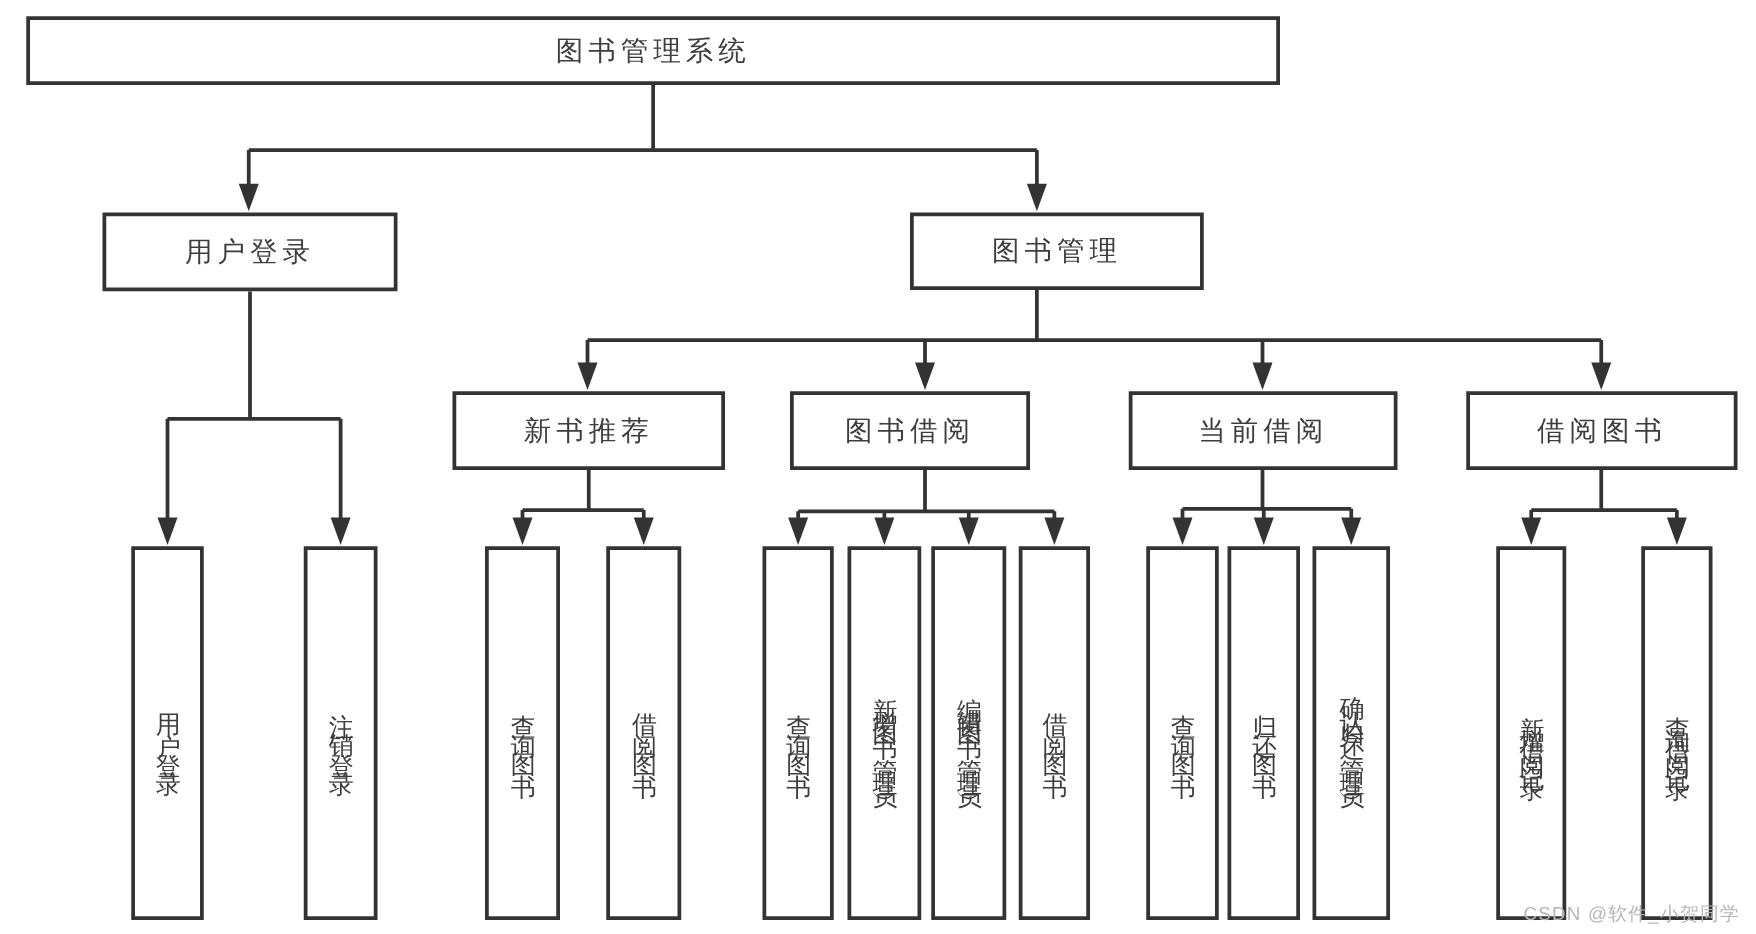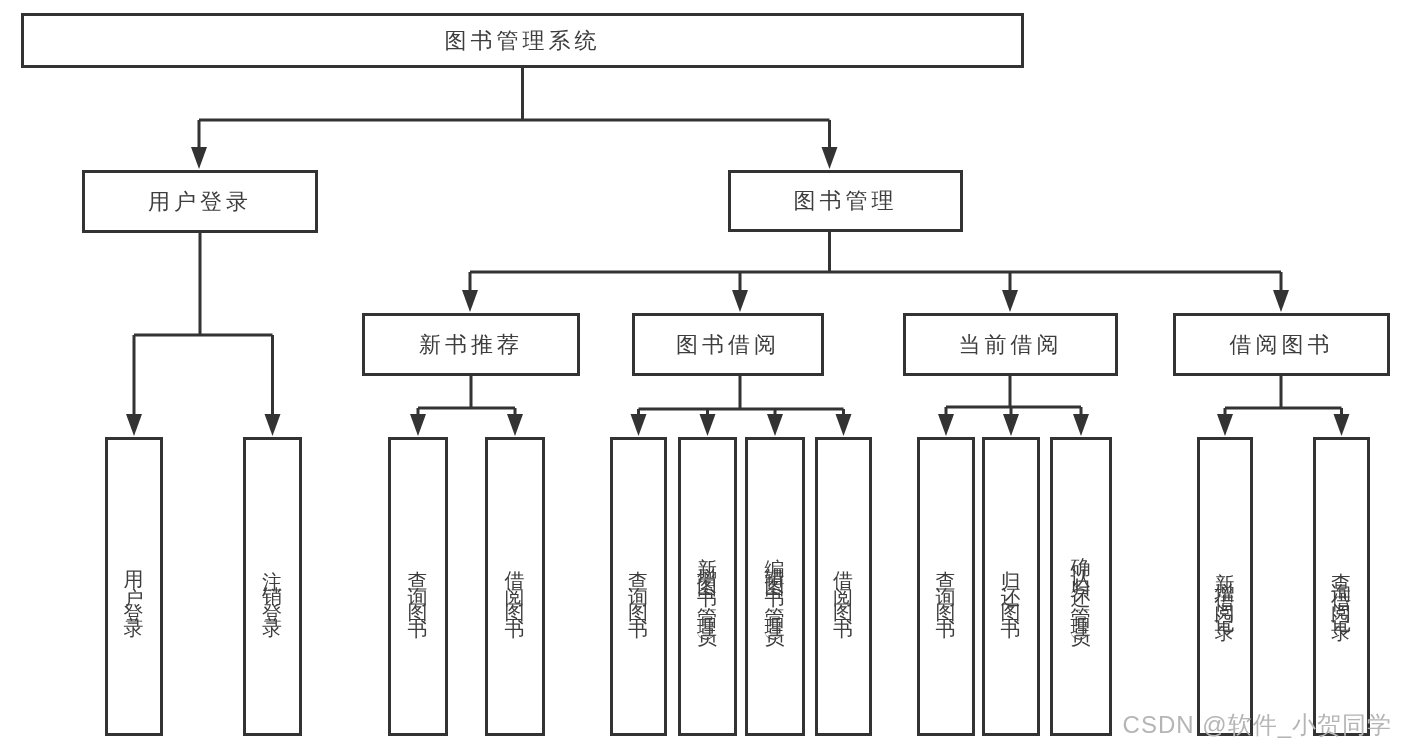--- a/index.html
+++ b/index.html
@@ -53,21 +53,21 @@
     line-height: 1;
     white-space: nowrap;
   }
   .vlabel.long {
     letter-spacing: 10px;
   }
   .watermark {
     position: absolute;
     right: 13px;
     bottom: 6px;
-    font-size: 24px;
+    font-size: 15px;
     color: #b5b5b5;
     letter-spacing: 1px;
     white-space: nowrap;
     text-align: right;
   }
 </style>
 </head>
 <body>
 
 <div class="canvas">

